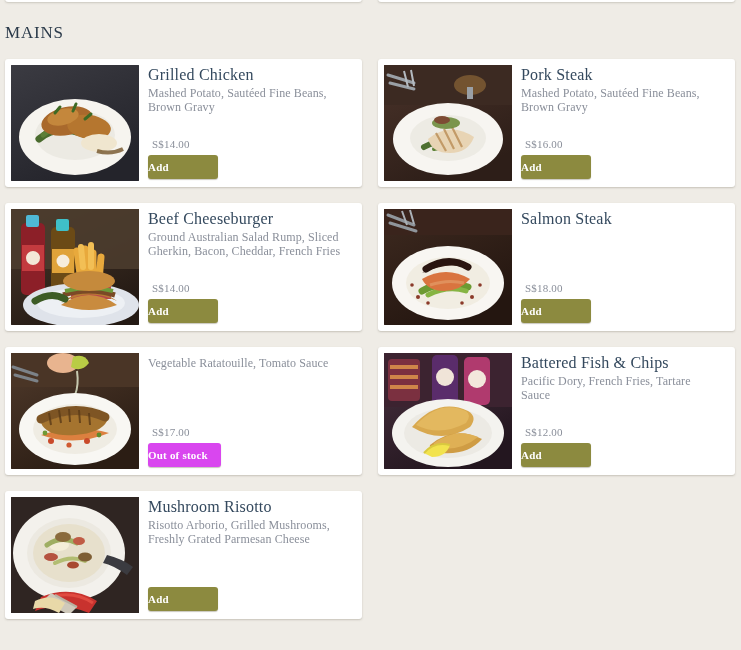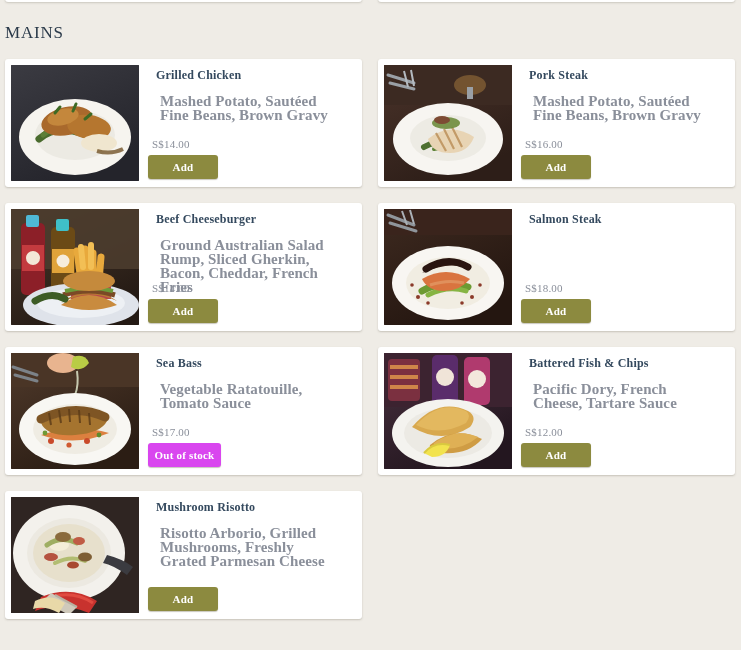--- a/index.html
+++ b/index.html
@@ -87,36 +87,35 @@
 
   .card-body {
     flex: 1 1 auto;
     padding: 3px 8px 0 9px;
     position: relative;
     min-width: 0;
   }
 
   .item-name {
     font-family: "Liberation Serif", "DejaVu Serif", serif;
-    font-size: 12px;
-    font-weight: bold;
+    font-size: 16px;
+    font-weight: normal;
     color: #34495e;
     line-height: 14px;
-    margin: 0 0 4px 8px;
+    margin: 0 0 4px 0;
     letter-spacing: 0.2px;
   }
 
   .item-desc {
     font-family: "Liberation Serif", "DejaVu Serif", serif;
-    font-size: 15px;
+    font-size: 12px;
     color: #8a8f9a;
     line-height: 14px;
-    margin: 12px;
+    margin: 0;
     letter-spacing: 0.1px;
-    font-weight: bold;
   }
 
   .item-footer {
     position: absolute;
     left: 9px;
     bottom: 2px;
     width: calc(100% - 18px);
   }
 
   .item-price {
@@ -129,21 +128,21 @@
     letter-spacing: 0.2px;
   }
 
   .btn {
     display: inline-block;
     box-sizing: border-box;
     font-family: "Liberation Serif", "DejaVu Serif", serif;
     font-size: 11px;
     font-weight: bold;
     color: #ffffff;
-    text-align: center;
+    text-align: left;
     border: none;
     border-radius: 3px;
     padding: 0;
     line-height: 24px;
     height: 24px;
     width: 70px;
     cursor: pointer;
     letter-spacing: 0.2px;
     box-shadow: 0 1px 1px rgba(100,95,70,0.35);
   }
@@ -321,21 +320,20 @@
               <path d="M30 66 q34 -16 64 -2" stroke="#7e5524" stroke-width="9" fill="none" stroke-linecap="round"></path>
               <path d="M38 60 l2 12 M48 57 l2 13 M58 56 l1 13 M68 57 l1 13 M78 60 l1 12" stroke="#5e3d18" stroke-width="2" opacity=".85"></path>
               <circle cx="40" cy="88" r="3" fill="#c94a2a"></circle>
             <circle cx="58" cy="92" r="2.6" fill="#d05a32"></circle>
               <circle cx="76" cy="88" r="3" fill="#c94a2a"></circle>
             <circle cx="88" cy="82" r="2.4" fill="#5f8a2c"></circle>
               <circle cx="34" cy="80" r="2.4" fill="#6f9a34"></circle>
   </svg>
         </div>
         <div class="card-body">
-          <div class="item-name">Sea Bass</div>
           <div class="item-desc">Vegetable Ratatouille, Tomato Sauce</div>
           <div class="item-footer"><div class="item-price">S$17.00</div><button class="btn btn-oos" disabled="">Out of stock</button></div>
         </div>
       </div>
       <div class="menu-card">
         <div class="card-thumb">
           <svg viewBox="0 0 128 116" preserveAspectRatio="none" xmlns="http://www.w3.org/2000/svg">
     <defs>
               <linearGradient id="g_battered-fish-and-chips-photo" x1="0" y1="0" x2="0.5" y2="1">
       <stop offset="0%" stop-color="#4a3240"></stop>
@@ -355,21 +353,21 @@
               <path d="M28 74 q26 -30 56 -16 q10 6 2 16 q-28 18 -58 0z" fill="#d8a84e"></path>
               <path d="M32 72 q24 -26 50 -14 q6 4 0 12 q-26 14 -50 2z" fill="#e3b85f"></path>
               <path d="M46 92 q24 -20 52 -6 q-14 16 -40 14 q-14 -2 -12 -8z" fill="#cf9c44"></path>
               <path d="M50 90 q22 -16 44 -6 q-14 12 -34 12 q-12 -1 -10 -6z" fill="#dfb055"></path>
               <path d="M40 100 q10 -12 26 -8 q-4 12 -18 12z" fill="#f2e34e"></path>
               <path d="M40 100 q10 -12 26 -8" stroke="#d9c93f" stroke-width="2" fill="none"></path>
   </svg>
         </div>
         <div class="card-body">
           <div class="item-name">Battered Fish &amp; Chips</div>
-          <div class="item-desc">Pacific Dory, French Cheese, Tartare Sauce</div>
+          <div class="item-desc">Pacific Dory, French Fries, Tartare Sauce</div>
           <div class="item-footer"><div class="item-price">S$12.00</div><button class="btn btn-add">Add</button></div>
         </div>
       </div>
       <div class="menu-card">
         <div class="card-thumb">
           <svg viewBox="0 0 128 116" preserveAspectRatio="none" xmlns="http://www.w3.org/2000/svg">
     <defs>
               <linearGradient id="g_mushroom-risotto-photo" x1="0" y1="0" x2="0.5" y2="1">
       <stop offset="0%" stop-color="#3a2e2c"></stop>
                 <stop offset="100%" stop-color="#1d1614"></stop>

